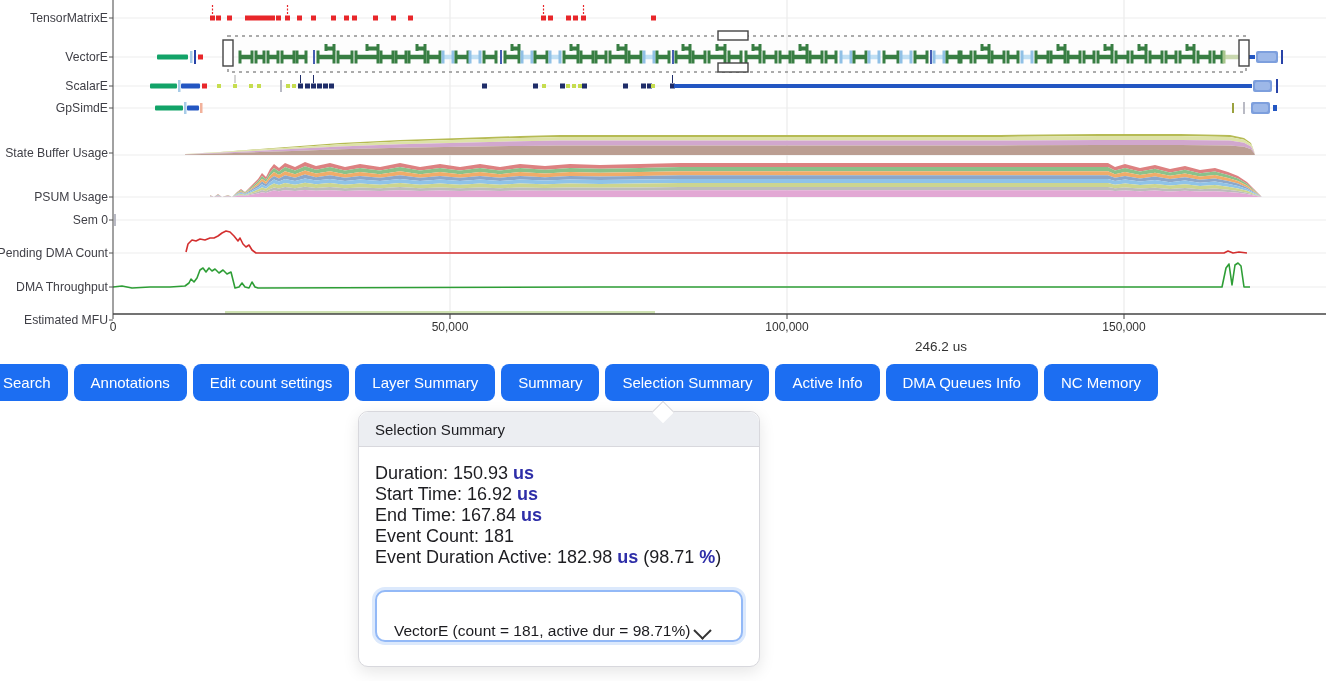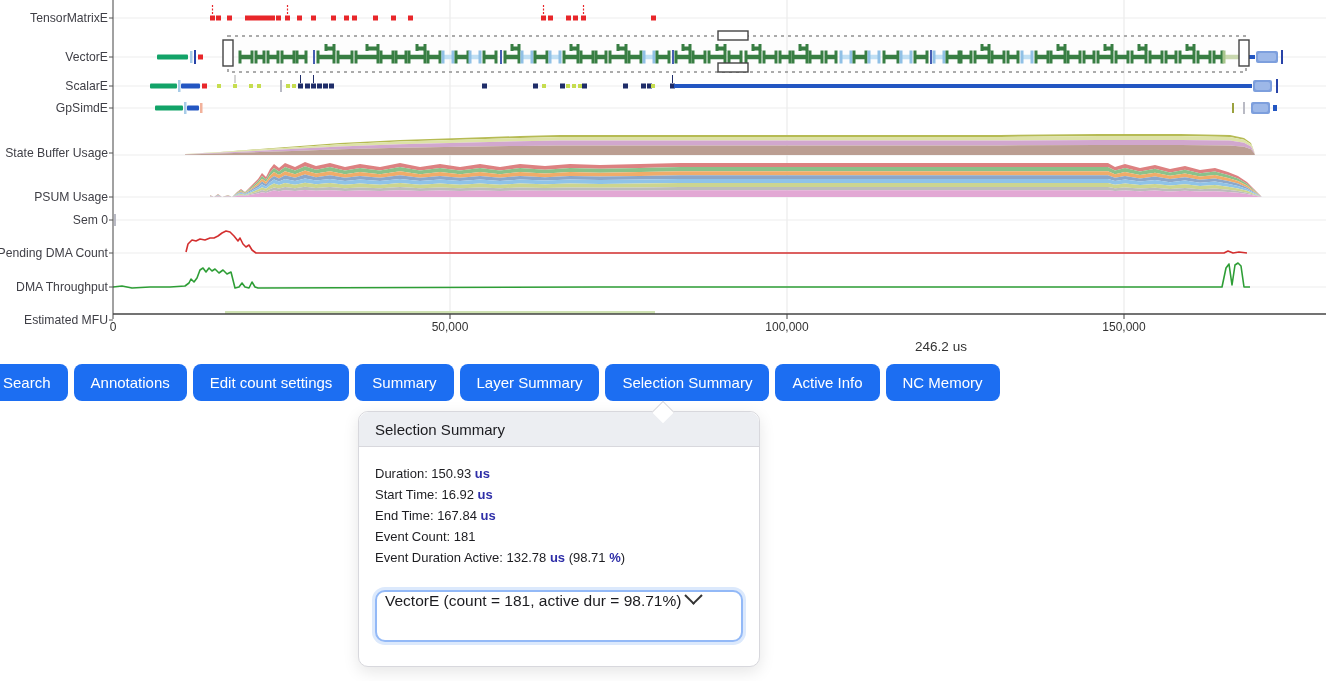--- a/index.html
+++ b/index.html
@@ -19,26 +19,26 @@
   }
   .popup{
     position:absolute;left:358px;top:411px;width:400px;background:#fff;
     border:1px solid #d8d8dd;border-radius:10px;box-shadow:0 5px 16px rgba(0,0,0,.10);z-index:5;
   }
   .popup-header{
     height:34px;background:#eceef2;border-bottom:1px solid #d8d8dd;border-radius:10px 10px 0 0;
     display:flex;align-items:center;padding:0 16px;font-size:15px;color:#1b1b1f;font-weight:500;
   }
   .popup-body{padding:0 0 4px 0;}
-  .rows{padding:16px 16px 0;font-size:13px;color:#1d1d21;}
+  .rows{padding:16px 16px 0;font-size:18px;color:#1d1d21;}
   .row{line-height:21px;}
   .unit{color:var(--unit,#2e2ea8);font-weight:bold;}
   .select-box{
     margin:22px 16px 20px;height:48px;border:2px solid #93b9f7;border-radius:10px;
-    box-shadow:0 0 0 3px #dce9fc;display:flex;align-items:flex-start;padding:0 8px;
+    box-shadow:0 0 0 3px #dce9fc;display:flex;align-items:flex-end;padding:0 17px;
     font-size:15.5px;color:#1b1b1f;background:#fff;cursor:pointer;
   }
   .chev{
     width:11px;height:11px;border-right:2px solid #333;border-bottom:2px solid #333;
     transform:rotate(45deg) translate(-2px,-2px);margin-left:6px;flex:none;
   }
   .select-text{white-space:nowrap;}
 </style>
 </head>
 <body>
@@ -721,40 +721,41 @@
         <text x="108" y="291" text-anchor="end" font-size="12.2" fill="#3f3f46">DMA Throughput</text>
         <line x1="109" y1="287" x2="113" y2="287" stroke="#555555" stroke-width="1"></line>
         <text x="108" y="324" text-anchor="end" font-size="12.2" fill="#3f3f46">Estimated MFU</text>
         <line x1="109" y1="320" x2="113" y2="320" stroke="#555555" stroke-width="1"></line>
       </svg></div>
 
   <div class="toolbar">
       <button class="btn">Search</button>
       <button class="btn">Annotations</button>
       <button class="btn">Edit count settings</button>
+      <button class="btn">Layer Summary</button>
       <button class="btn">Summary</button>
-      <button class="btn">Layer Summary</button>
       <button class="btn">Selection Summary</button>
       <button class="btn">Active Info</button>
+      <button class="btn">DMA Queues Info</button>
       <button class="btn">NC Memory</button>
     </div>
 
   <div class="popover-arrow"></div>
 
   <div class="popup">
     <div class="popup-header">
       <span>Selection Summary</span>
     </div>
     <div class="popup-body">
       <div class="rows">
           <div class="row"><span>Duration: 150.93 </span><span class="unit">us</span></div>
           <div class="row"><span>Start Time: 16.92 </span><span class="unit">us</span></div>
           <div class="row"><span>End Time: 167.84 </span><span class="unit">us</span></div>
           <div class="row"><span>Event Count: 181</span></div>
-          <div class="row"><span>Event Duration Active: 132.78 </span><span class="unit">us</span><span> (98.71 </span><span class="unit">%</span><span>)</span></div>
+          <div class="row"><span>Event Duration Active: 182.98 </span><span class="unit">us</span><span> (98.71 </span><span class="unit">%</span><span>)</span></div>
         </div>
       <div class="select-box">
         <span class="select-text">VectorE (count = 181, active dur = 98.71%)</span>
         <span class="chev"></span>
       </div>
     </div>
   </div>
 
 </div>
 

